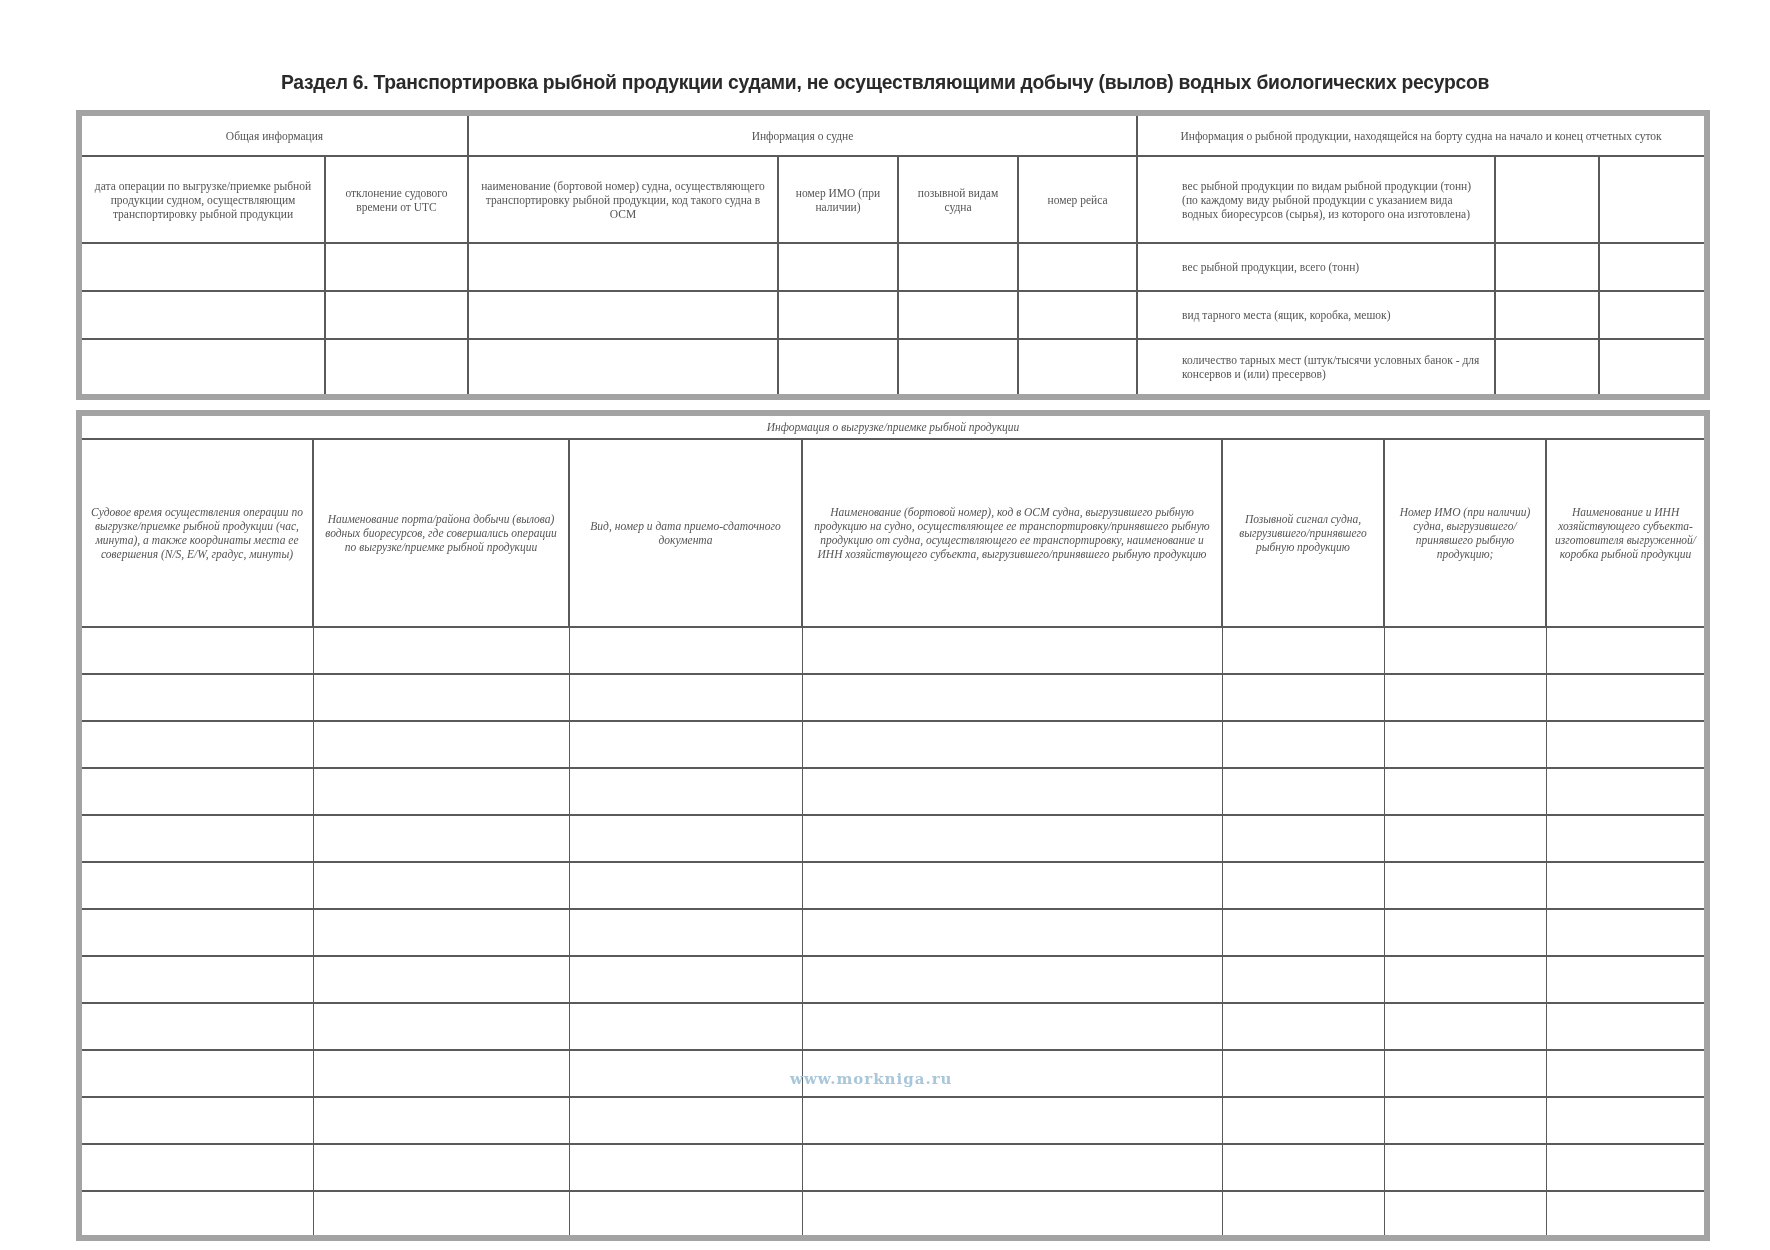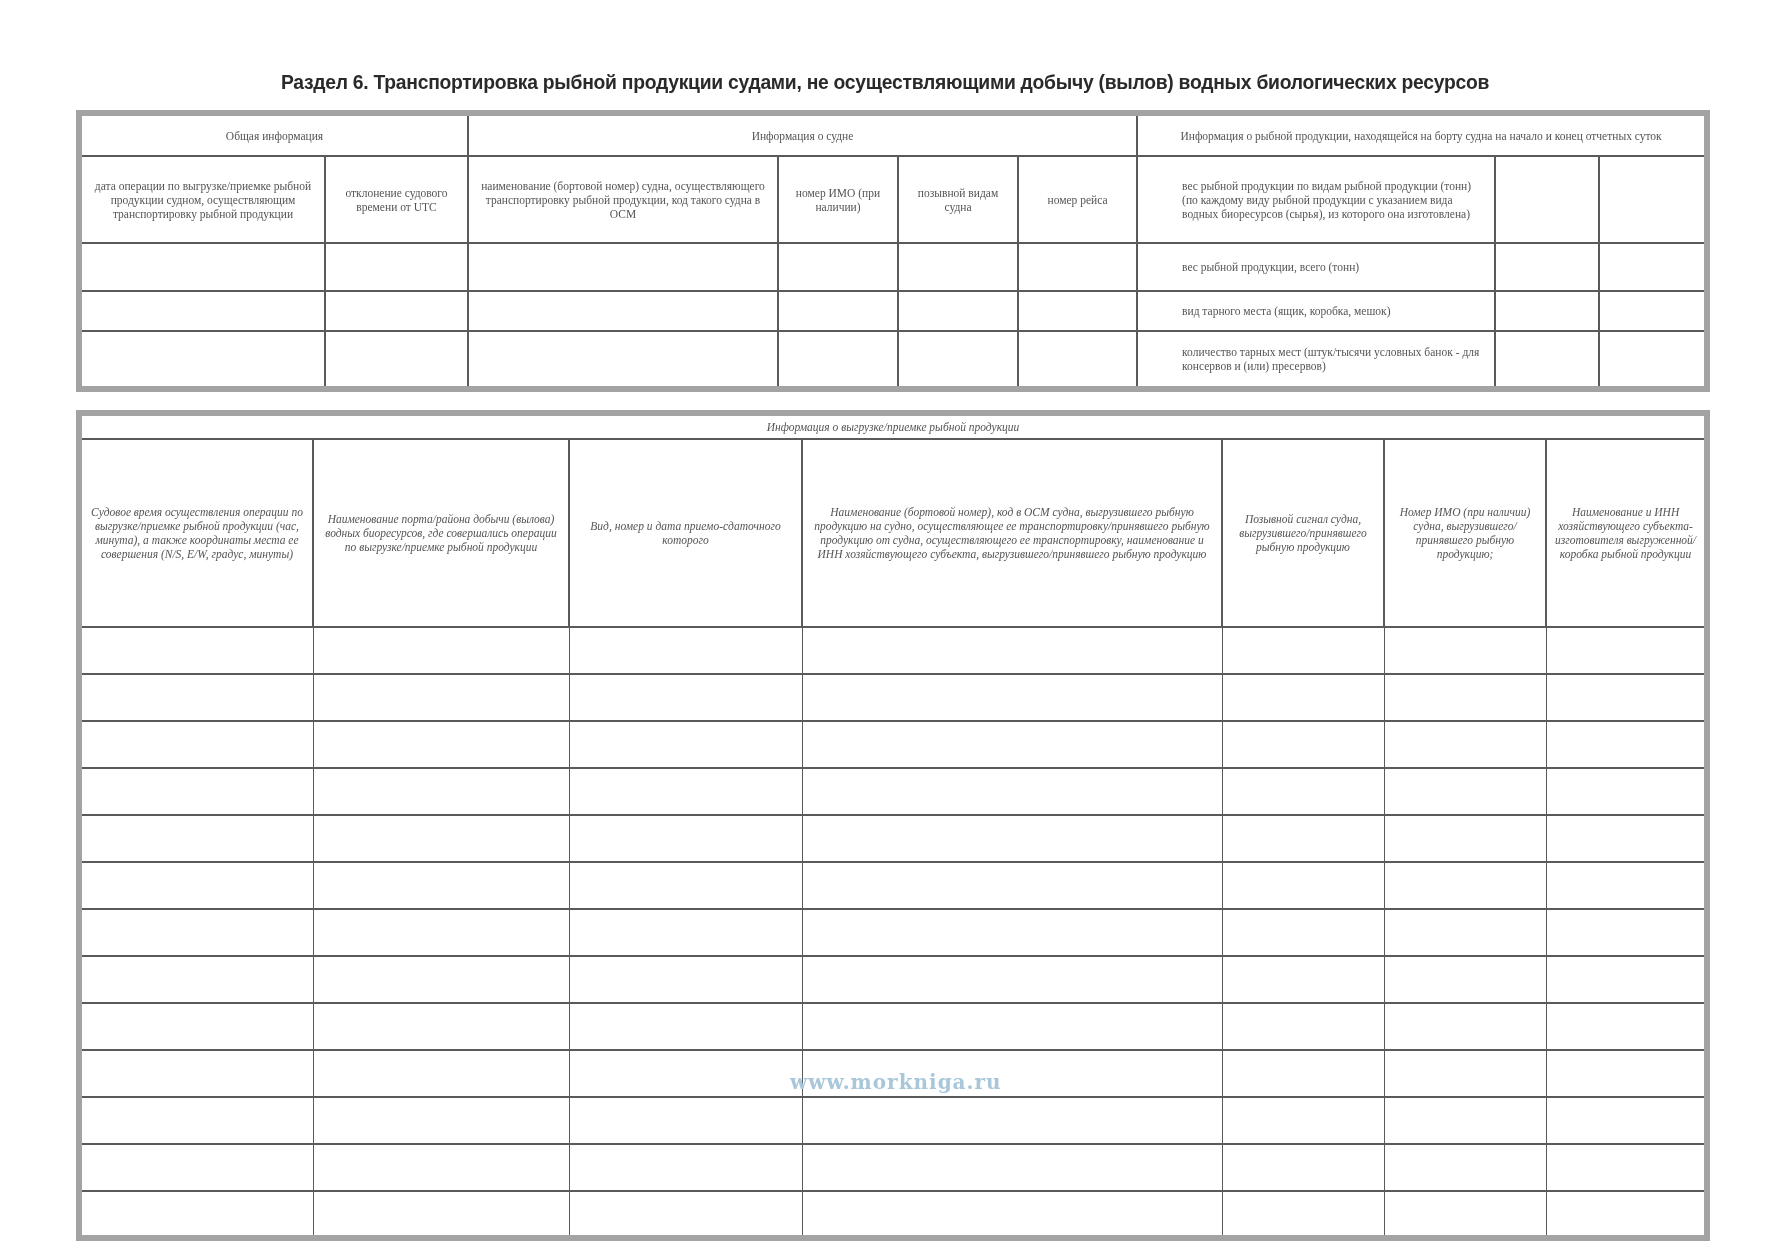--- a/index.html
+++ b/index.html
@@ -9,21 +9,21 @@
            font-family: "Liberation Sans", "DejaVu Sans", sans-serif; font-weight: bold;
            font-size: 21px; color: #2a2a2a; letter-spacing: -0.3px; transform: scaleX(0.92); }
   table { position: absolute; border-collapse: collapse; table-layout: fixed; }
   td { border: 2px solid #5a5a5a; padding: 2px 6px; text-align: center; vertical-align: middle;
        font-size: 11.5px; line-height: 14px; color: #555; word-wrap: break-word; }
   td.left { text-align: left; padding-left: 44px; }
   td.thin { border-left-width: 1px; border-right-width: 1px; }
   .outer { border: 6px solid #a3a3a3; }
   #top { left: 76px; top: 110px; width: 1628px; }
   #bottom { left: 76px; top: 410px; width: 1628px; font-style: italic; }
-  .watermark { position: absolute; left: 790px; top: 1070px; font-size: 20px; font-weight: bold;
+  .watermark { position: absolute; left: 790px; top: 1070px; font-size: 15px; font-weight: bold;
                color: #a9c7da; letter-spacing: 1px; font-family: "DejaVu Serif", serif; }
 </style>
 </head>
 <body>
 
 <div class="title">Раздел 6. Транспортировка рыбной продукции судами, не осуществляющими добычу (вылов) водных биологических ресурсов</div>
 
 <table id="top" class="outer">
   <colgroup>
     <col style="width:246px">
@@ -57,21 +57,21 @@
     <td></td>
         <td></td>
     <td></td>
         <td></td>
     <td></td>
         <td></td>
     <td class="left">вес рыбной продукции, всего (тонн)</td>
     <td></td>
         <td></td>
   </tr>
-  <tr style="height:40px">
+  <tr style="height:48px">
     <td></td>
         <td></td>
     <td></td>
         <td></td>
     <td></td>
         <td></td>
     <td class="left">вид тарного места (ящик, коробка, мешок)</td>
     <td></td>
         <td></td>
   </tr>
@@ -99,21 +99,21 @@
       <col style="width:162px">
       <col style="width:161px">
   </colgroup>
   <thead>
     <tr style="height:26px">
       <td colspan="7">Информация о выгрузке/приемке рыбной продукции</td>
     </tr>
     <tr style="height:188px">
       <td>Судовое время осуществления операции по выгрузке/приемке рыбной продукции (час, минута), а также координаты места ее совершения (N/S, E/W, градус, минуты)</td>
       <td>Наименование порта/района добычи (вылова) водных биоресурсов, где совершались операции по выгрузке/приемке рыбной продукции</td>
-      <td>Вид, номер и дата приемо-сдаточного которого</td>
+      <td>Вид, номер и дата приемо-сдаточного документа</td>
       <td>Наименование (бортовой номер), код в ОСМ судна, выгрузившего рыбную продукцию на судно, осуществляющее ее транспортировку/принявшего рыбную продукцию от судна, осуществляющего ее транспортировку, наименование и ИНН хозяйствующего субъекта, выгрузившего/принявшего рыбную продукцию</td>
       <td>Позывной сигнал судна, выгрузившего/принявшего рыбную продукцию</td>
       <td>Номер ИМО (при наличии) судна, выгрузившего/принявшего рыбную продукцию;</td>
       <td>Наименование и ИНН хозяйствующего субъекта-изготовителя выгруженной/коробка рыбной продукции</td>
     </tr>
   </thead>
   <tbody id="bottom-body">
       <tr style="height: 47px;">
         <td class="thin"></td>
         <td class="thin"></td>

